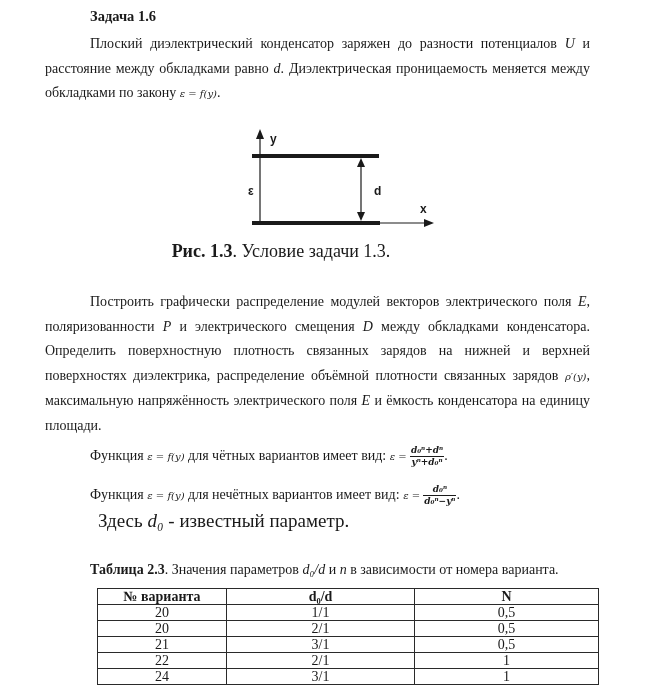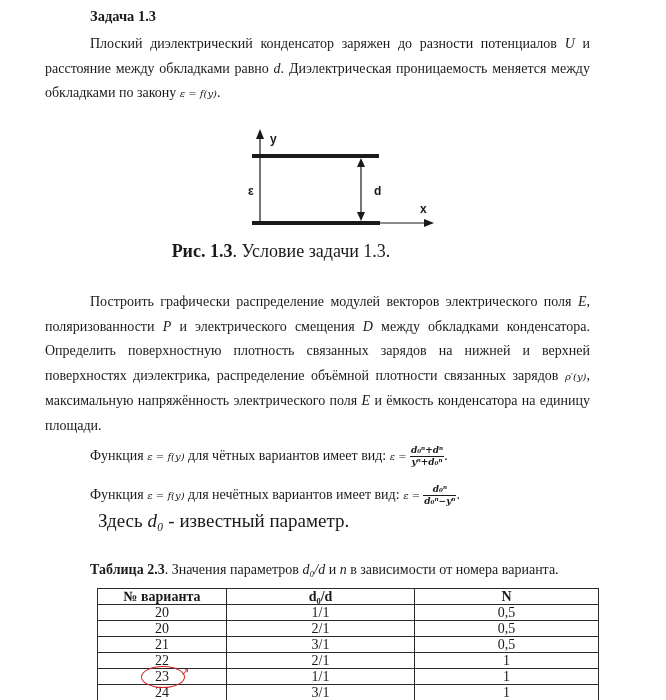--- a/index.html
+++ b/index.html
@@ -39,21 +39,21 @@
     .circle-mark {
       position: absolute; left: -14px; top: -3px; width: 42px; height: 20px;
       border: 1.6px solid #d42020; border-radius: 50%;
     }
     .circle-tick { position: absolute; left: 26px; top: -5px; color: #d42020; font-size: 10px; font-family: "DejaVu Sans", sans-serif; }
     svg.diagram { position: absolute; left: 240px; top: 125px; }
   </style>
 </head>
 <body>
 
-<div class="abs title">Задача 1.3</div>
+<div class="abs title">Задача 1.6</div>
 
 <div class="abs para p1"><span class="indent"></span><span>Плоский диэлектрический конденсатор заряжен до разности потенциалов </span><i class="m">U</i><span> и расстояние между обкладками равно </span><i class="m">d</i><span>. Диэлектрическая проницаемость меняется между обкладками по закону </span><span class="math">ε = f(y)</span><span>.</span></div>
 
 <svg class="diagram" width="200" height="110" viewBox="0 0 200 110">
 
   <line x1="20" y1="98" x2="20" y2="12" stroke="#1a1a1a" stroke-width="1.2"></line>
   <polygon points="20,4 16,14 24,14" fill="#1a1a1a"></polygon>
 
   <rect x="12" y="29" width="127" height="4" fill="#1a1a1a"></rect>
   <rect x="12" y="96" width="128" height="4" fill="#1a1a1a"></rect>
@@ -105,23 +105,18 @@
       <td>21</td>
       <td>3/1</td>
       <td>0,5</td>
     </tr>
     <tr>
       <td>22</td>
       <td>2/1</td>
       <td>1</td>
     </tr>
     <tr>
-      <td><span class="circled"><span>23</span><span class="circle-mark"></span><span class="circle-tick">↗</span></span></td>
-      <td>1/1</td>
-      <td>1</td>
-    </tr>
-    <tr>
       <td>24</td>
       <td>3/1</td>
       <td>1</td>
     </tr>
   </tbody>
 </table>
 
 </body></html>

